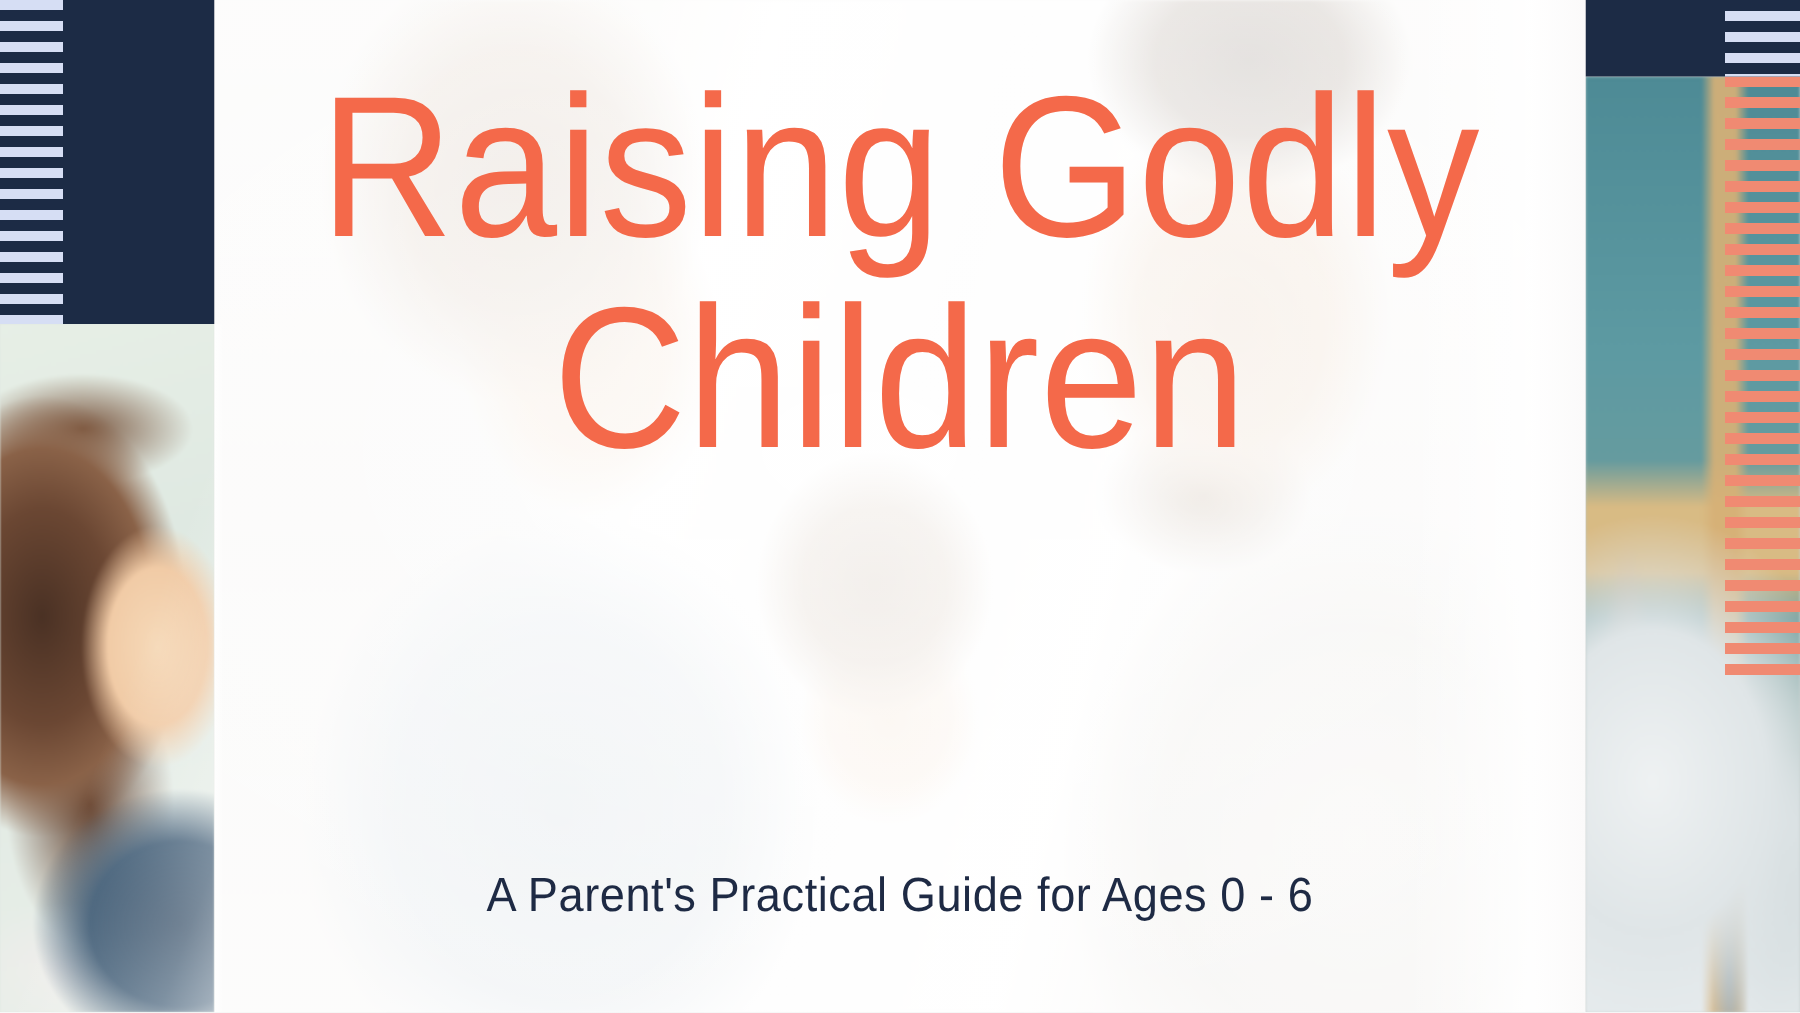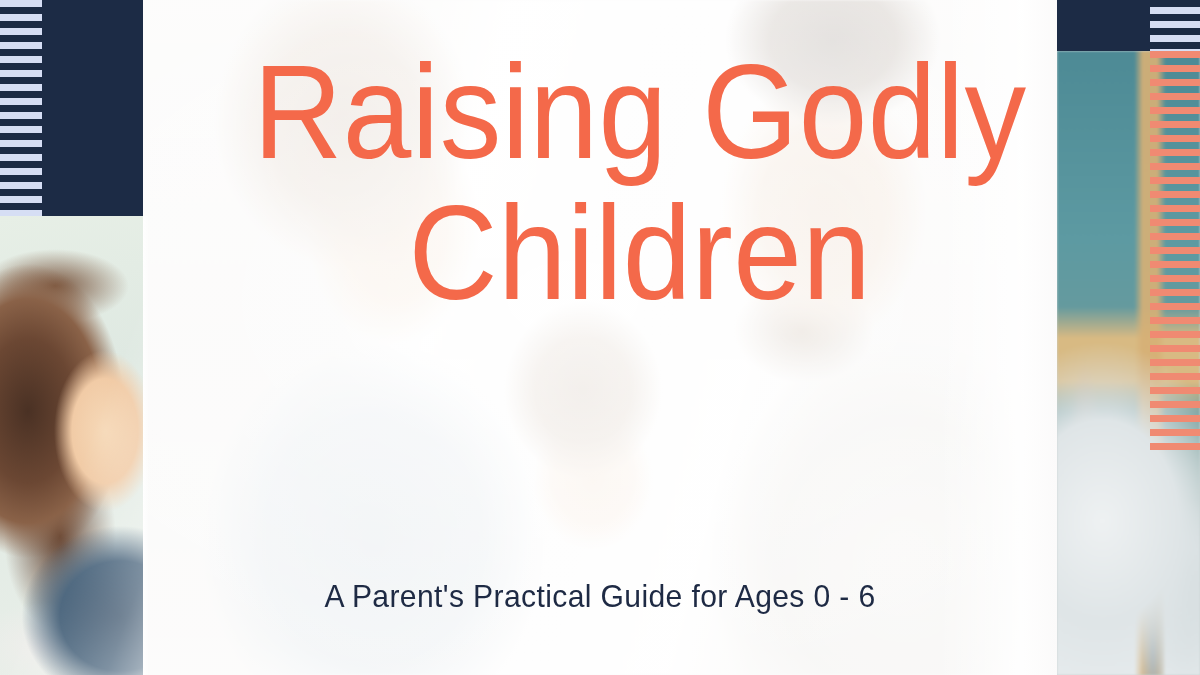--- a/index.html
+++ b/index.html
@@ -70,21 +70,20 @@
     background:linear-gradient(90deg, rgba(255,255,255,0) 0%, rgba(255,255,255,.88) 70%, #fbfafa 100%);
   }
 
   
   .title-block{
     position:absolute;
     left:143px; top:46px;
     width:914px;
     text-align:center;
     z-index:6;
-    margin-left:40px;
   }
   .title-line{
     font-family:"Liberation Sans Narrow","Liberation Sans", sans-serif;
     font-weight:400;
     font-size:134px;
     line-height:.98;
     letter-spacing:.5px;
     color:#F4694A;
     transform:scaleX(.92);
     white-space:nowrap;

